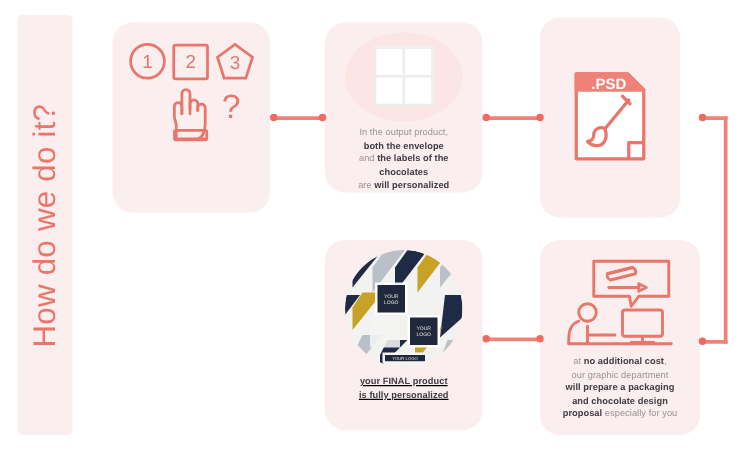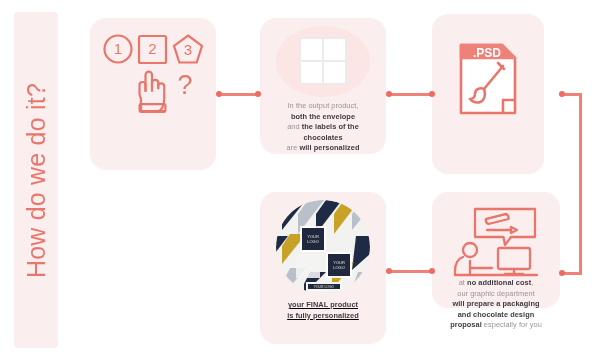--- a/index.html
+++ b/index.html
@@ -17,22 +17,22 @@
   
   .card{position:absolute;background:#fbeeee;border-radius:16px;
     display:flex;flex-direction:column;align-items:center;box-sizing:border-box;}
   .card .caption{font-size:7.4px;line-height:10.6px;color:#9a9396;text-align:center;
     padding:0 7px;letter-spacing:.05px;}
   .card .caption b{color:#3f3b44;font-weight:700;}
   .icon-wrap{display:flex;align-items:center;justify-content:center;}
 
   #card1{left:90px;top:18px;width:126px;height:152px;padding-top:14px;}
   #card2{left:260px;top:18px;width:126px;height:136px;padding-top:8px;}
-  #card3{left:432px;top:14px;width:112px;height:160px;padding-top:28px;}
-  #card4{left:432px;top:192px;width:128px;height:116px;padding-top:14px;justify-content:space-between;}
+  #card3{left:432px;top:14px;width:112px;height:160px;padding-top:4px;justify-content:center;}
+  #card4{left:432px;top:192px;width:128px;height:156px;padding-top:14px;}
   #card5{left:260px;top:192px;width:126px;height:152px;padding-top:8px;text-decoration:underline;}
 
   
   .halo{width:94px;height:94px;border-radius:50%;background:#fbe5e5;
     display:flex;align-items:center;justify-content:center;overflow:hidden;position:relative;}
 
   
   .env-grid{width:46px;height:46px;background:#ffffff;border:1px solid #eeeaea;
     display:grid;grid-template-columns:1fr 1fr;grid-template-rows:1fr 1fr;}
   .env-grid span{border:1px solid #eeeaea;}

